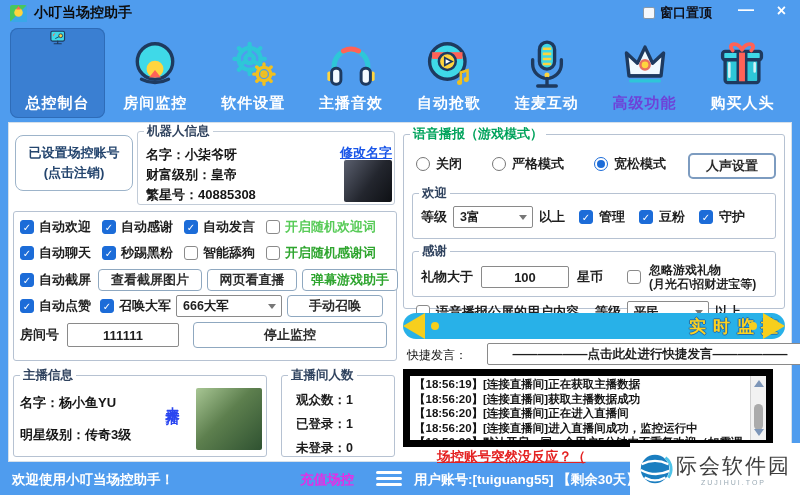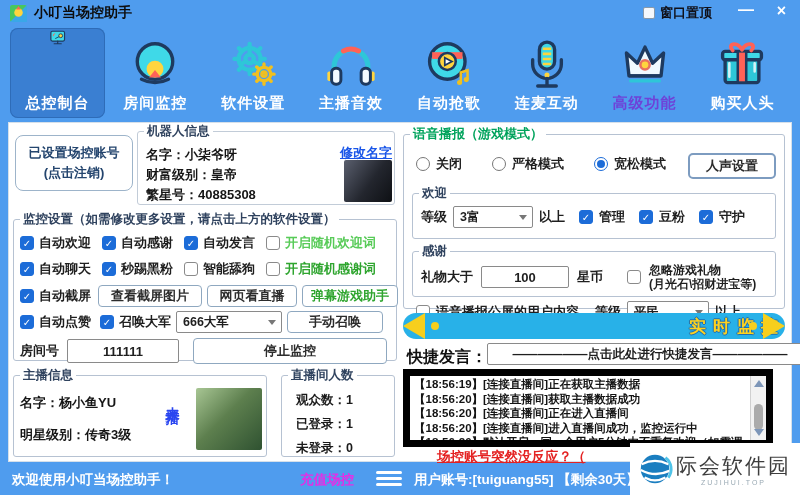--- a/index.html
+++ b/index.html
@@ -70,21 +70,21 @@
   .vbtn {position:absolute;right:8px;top:10px;width:88px;height:26px;border-radius:5px;border-width:2px;border-color:#7d9cc0;}
 
   .banner {position:absolute;left:394px;top:190px;width:382px;height:26px;background:#28b1e8;display:flex;align-items:center;justify-content:flex-end;overflow:hidden;border-radius:13px;}
   .banner .txt {font-size:17px;font-weight:bold;color:#ffd21e;letter-spacing:7px;padding-left:7px;text-shadow:-1px 0 #1f6fb0,1px 0 #1f6fb0,0 -1px #1f6fb0,0 1px #1f6fb0;}
   .tri {position:absolute;top:0;width:0;height:0;border-top:13px solid transparent;border-bottom:13px solid transparent;}
   .tri.l {left:0;border-right:22px solid #f7cf1d;}
   .tri.r {right:0;border-left:22px solid #f7cf1d;}
   .bdot {position:absolute;top:9px;width:8px;height:8px;border-radius:50%;background:#f7cf1d;}
   .bdot.l {left:28px;} .bdot.r {right:28px;}
 
-  .quick-label {position:absolute;left:398px;top:224px;font-size:16px;font-weight:bold;color:#111;}
+  .quick-label {position:absolute;left:398px;top:224px;font-size:12px;font-weight:normal;color:#111;}
   .quick-sel {position:absolute;left:478px;top:220px;width:332px;height:22px;justify-content:center;padding-left:10px;}
 
   .logbox {position:absolute;left:394px;top:246px;width:370px;height:78px;border:7px solid #000000;background:#fff;padding:1px 20px 1px 4px;overflow:hidden;}
   .logline {font-size:11.5px;font-weight:bold;color:#141414;line-height:14.5px;}
   .vscroll {position:absolute;right:0;top:0;bottom:0;width:16px;background:#f2f2f2;border-left:1px solid #d0d0d0;}
   .vs-up {position:absolute;top:4px;left:3px;width:0;height:0;border-left:5px solid transparent;border-right:5px solid transparent;border-bottom:7px solid #7d96b8;cursor:pointer;}
   .vs-down {position:absolute;bottom:4px;left:3px;width:0;height:0;border-left:5px solid transparent;border-right:5px solid transparent;border-top:7px solid #7d96b8;cursor:pointer;}
   .vs-thumb {position:absolute;top:28px;left:3px;width:9px;height:26px;background:#ababab;border-radius:5px;cursor:pointer;}
 
   .help {position:absolute;left:428px;top:325px;font-size:13.5px;font-weight:bold;color:#e42222;text-decoration:underline;cursor:pointer;white-space:nowrap;text-align:center;}
@@ -225,21 +225,20 @@
     <fieldset class="fs-robot">
       <legend>机器人信息</legend>
       <span class="rb-line" style="top:6px;">名字：小柒爷呀</span>
       <span class="rb-line" style="top:26px;">财富级别：皇帝</span>
       <span class="rb-line" style="top:46px;">繁星号：40885308</span>
       <span class="rb-edit">修改名字</span>
       <div class="rb-avatar"></div>
     </fieldset>
 
     <fieldset class="fs-monitor">
-      <legend>监控设置（如需修改更多设置，请点击上方的软件设置）</legend>
       <div class="frow" style="left:6px;top:6px;">
         <span class="cb" data-checked="true"></span>
         <span class="cblbl">自动欢迎</span>
         <span class="cb" style="margin-left:6px;" data-checked="true"></span>
         <span class="cblbl">自动感谢</span>
         <span class="cb" style="margin-left:6px;" data-checked="true"></span>
         <span class="cblbl">自动发言</span>
         <span class="cb" style="margin-left:6px;" data-checked="false"></span>
         <span class="cblbl green-light">开启随机欢迎词</span>
       </div>

